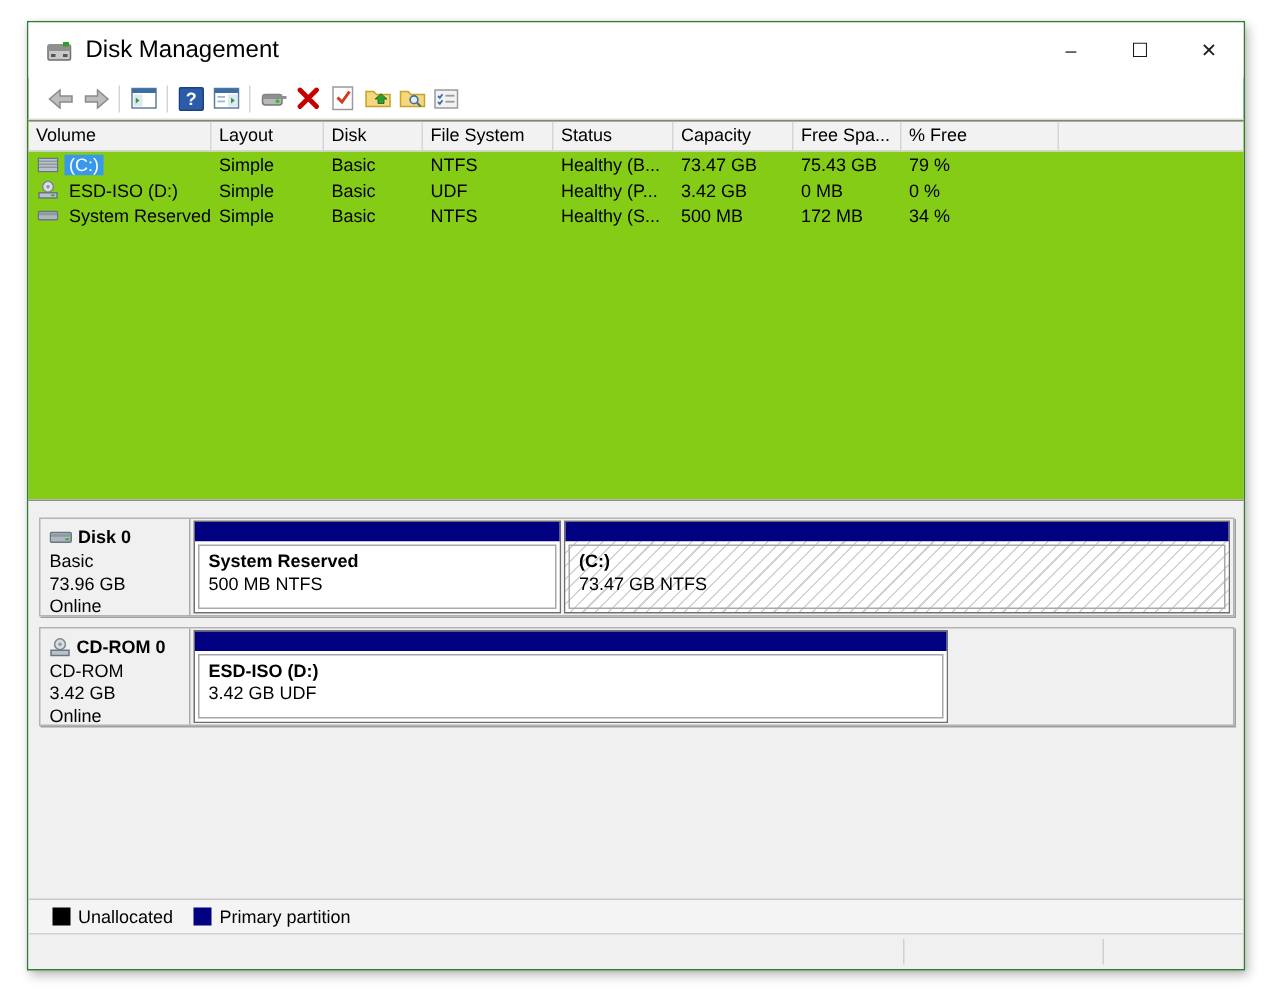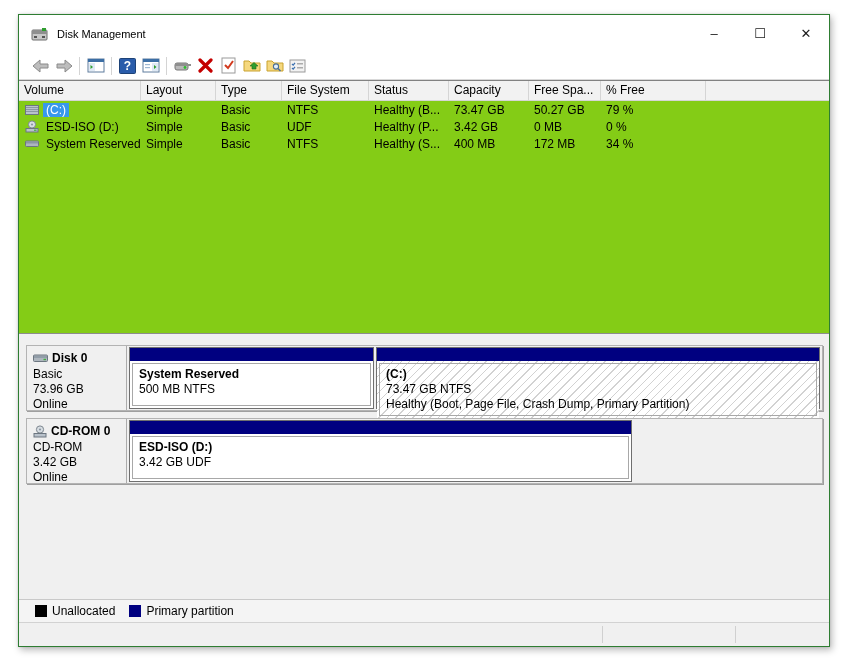--- a/index.html
+++ b/index.html
@@ -3,21 +3,21 @@
 <meta charset="utf-8">
 <style>
   html,body{margin:0;padding:0;background:#ffffff;font-family:"Liberation Sans","DejaVu Sans",sans-serif;}
   .stage{position:relative;width:848px;height:670px;background:#ffffff;overflow:hidden;}
   .window{position:absolute;left:18px;top:14px;width:810px;height:631px;background:#ffffff;
           border:1px solid #2e7d32;box-shadow:2px 3px 7px rgba(0,0,0,.28),0 0 2px rgba(0,0,0,.12);
           display:flex;flex-direction:column;}
   
   .titlebar{height:37px;display:flex;align-items:center;background:#ffffff;flex:0 0 auto;}
   .titlebar .appicon{margin-left:12px;width:18px;height:16px;display:inline-flex;align-items:center;}
-  .titlebar .title{margin-left:8px;font-size:11px;color:#000;}
+  .titlebar .title{margin-left:8px;font-size:16px;color:#000;}
   .wincontrols{margin-left:auto;display:flex;height:100%;}
   .winbtn{width:46px;height:100%;display:flex;align-items:center;justify-content:center;
           font-size:13px;color:#1a1a1a;cursor:default;}
   
   .menubar{height:22px;display:flex;align-items:center;padding-left:12px;border-bottom:1px solid #ececec;flex:0 0 auto;}
   .menuitem{font-size:12px;color:#000;padding:0 9px;margin-right:4px;}
   .menuitem:first-child{padding-left:0;}
   
   .toolbar{height:27px;display:flex;align-items:center;padding-left:10px;border-bottom:1px solid #d9d9d9;flex:0 0 auto;}
   .tbtn{width:23px;height:22px;display:flex;align-items:center;justify-content:center;}
@@ -170,21 +170,21 @@
           <path d="M3 9 L4.2 10.2 L6 7.8" stroke="#3a6fb0" stroke-width="1.2" fill="none"></path>
           <rect x="8" y="8.2" width="6" height="1.2" fill="#9a9a9a"></rect>
         </svg>
       </span>
     </div>
 
     <div class="listpane">
       <div class="lheader">
         <div class="hcell w0">Volume</div>
         <div class="hcell w1">Layout</div>
-        <div class="hcell w2">Type</div>
+        <div class="hcell w2">Disk</div>
         <div class="hcell w3">File System</div>
         <div class="hcell w4">Status</div>
         <div class="hcell w5">Capacity</div>
         <div class="hcell w6">Free Spa...</div>
         <div class="hcell w7">% Free</div>
         <div class="hcell hfill"></div>
       </div>
 
       <div class="lrow">
         <div class="cell w0 volcell">
@@ -196,21 +196,21 @@
               <rect x="1" y="6" width="12" height="1" fill="#8b97a3"></rect>
             </svg>
           </span>
           <span class="vlabel sel">(C:)</span>
         </div>
         <div class="cell w1">Simple</div>
         <div class="cell w2">Basic</div>
         <div class="cell w3">NTFS</div>
         <div class="cell w4">Healthy (B...</div>
         <div class="cell w5">73.47 GB</div>
-        <div class="cell w6">50.27 GB</div>
+        <div class="cell w6">75.43 GB</div>
         <div class="cell w7">79 %</div>
       </div>
 
       <div class="lrow">
         <div class="cell w0 volcell">
           <span class="vicon">
             <svg width="14" height="13" viewBox="0 0 14 13">
               <circle cx="7" cy="4.5" r="3.6" fill="#d7dde2" stroke="#7c868f"></circle>
               <circle cx="7" cy="4.5" r="1.1" fill="#8b97a3"></circle>
               <rect x="1" y="8.5" width="12" height="3.5" fill="#b9c2cb" stroke="#6c7680"></rect>
@@ -235,21 +235,21 @@
               <rect x="0.5" y="1" width="13" height="5.5" rx="1" fill="#aeb6be" stroke="#6c7680"></rect>
               <rect x="1" y="2" width="12" height="1.5" fill="#8b97a3"></rect>
             </svg>
           </span>
           <span class="vlabel">System Reserved</span>
         </div>
         <div class="cell w1">Simple</div>
         <div class="cell w2">Basic</div>
         <div class="cell w3">NTFS</div>
         <div class="cell w4">Healthy (S...</div>
-        <div class="cell w5">400 MB</div>
+        <div class="cell w5">500 MB</div>
         <div class="cell w6">172 MB</div>
         <div class="cell w7">34 %</div>
       </div>
     </div>
 
     <div class="splitter"></div>
 
     <div class="graphpane">
 
       <div class="diskrow">
@@ -277,21 +277,20 @@
                 <div>500 MB NTFS</div>
               </div>
             </div>
           </div>
           <div class="partition p-c selected">
             <div class="pbar"></div>
             <div class="pbody">
               <div class="pinner">
                 <div class="ptitle">(C:)</div>
                 <div>73.47 GB NTFS</div>
-                <div>Healthy (Boot, Page File, Crash Dump, Primary Partition)</div>
               </div>
             </div>
           </div>
         </div>
       </div>
 
       <div class="diskrow">
         <div class="disklabel">
           <div class="dname">
             <span class="dicon">

